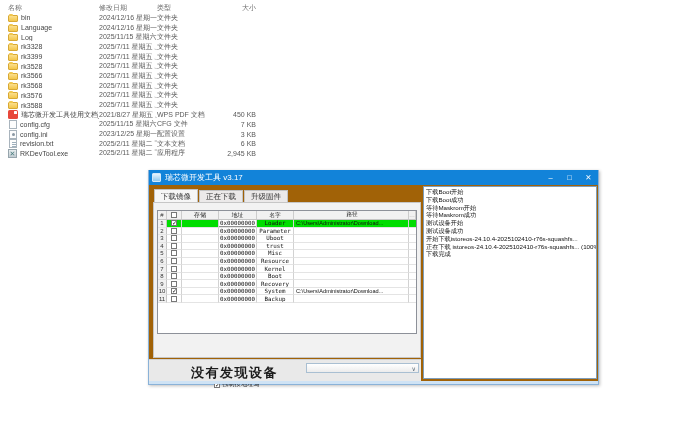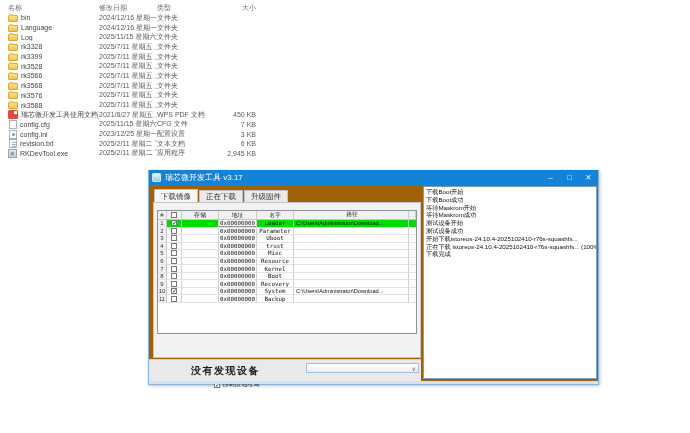--- a/index.html
+++ b/index.html
@@ -79,21 +79,21 @@
          line-height:10px; cursor:default; font-family:"Liberation Sans", sans-serif; }
   #btn-run    { left:58px;  width:37px; }
   #btn-switch { left:98px;  width:36px; }
   #btn-part   { left:140px; width:48px; }
   #btn-clear  { left:198px; width:36px; }
   .force-row { position:absolute; left:60px; top:177px; display:flex; align-items:center; gap:2px;
                font-size:6.3px; color:#222; }
 
   #statusbar { position:absolute; left:0; top:189px; width:272px; height:23px; background:#e9e9e9;
                border-top:1px solid #d2d2d2; }
-  #status-text { position:absolute; left:42px; top:4px; font-size:10px; font-weight:bold; color:#1c1c1c;
+  #status-text { position:absolute; left:42px; top:4px; font-size:13px; font-weight:bold; color:#1c1c1c;
                  letter-spacing:1.5px; white-space:nowrap; }
   #device-combo { position:absolute; left:157px; top:3px; width:113px; height:10px;
                   background:linear-gradient(#ffffff,#ececec); border:1px solid #a9bfd2;
                   display:flex; align-items:center; justify-content:flex-end; padding-right:2px; }
   #device-combo .arrow { font-size:6px; color:#5a6a78; }
 
   #logpanel { position:absolute; left:274px; top:16px; width:174px; height:193px; background:#fff;
               border:1px solid #7f9db9; overflow:hidden; padding:1px 0 0 2px; }
   .log-line { font-size:6.2px; line-height:7.8px; color:#111; white-space:nowrap; overflow:hidden; }
 

